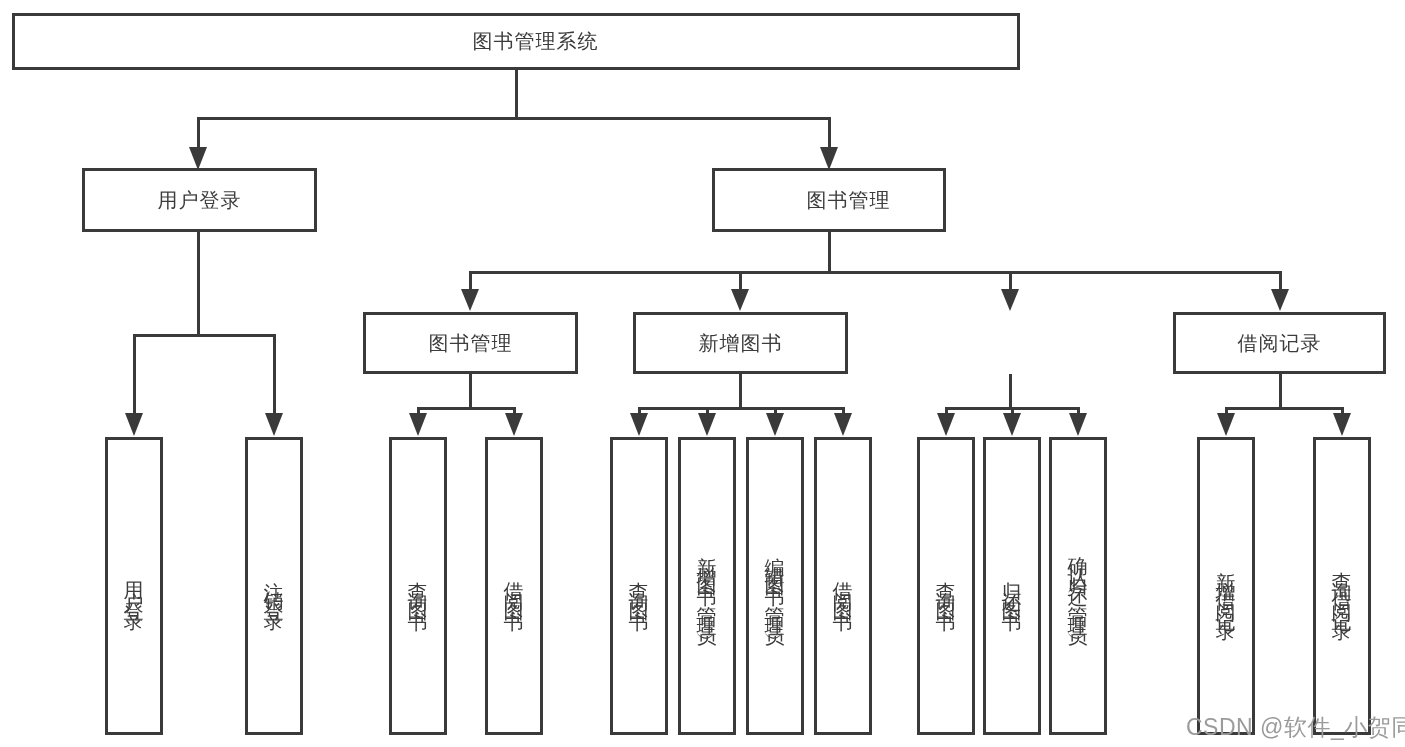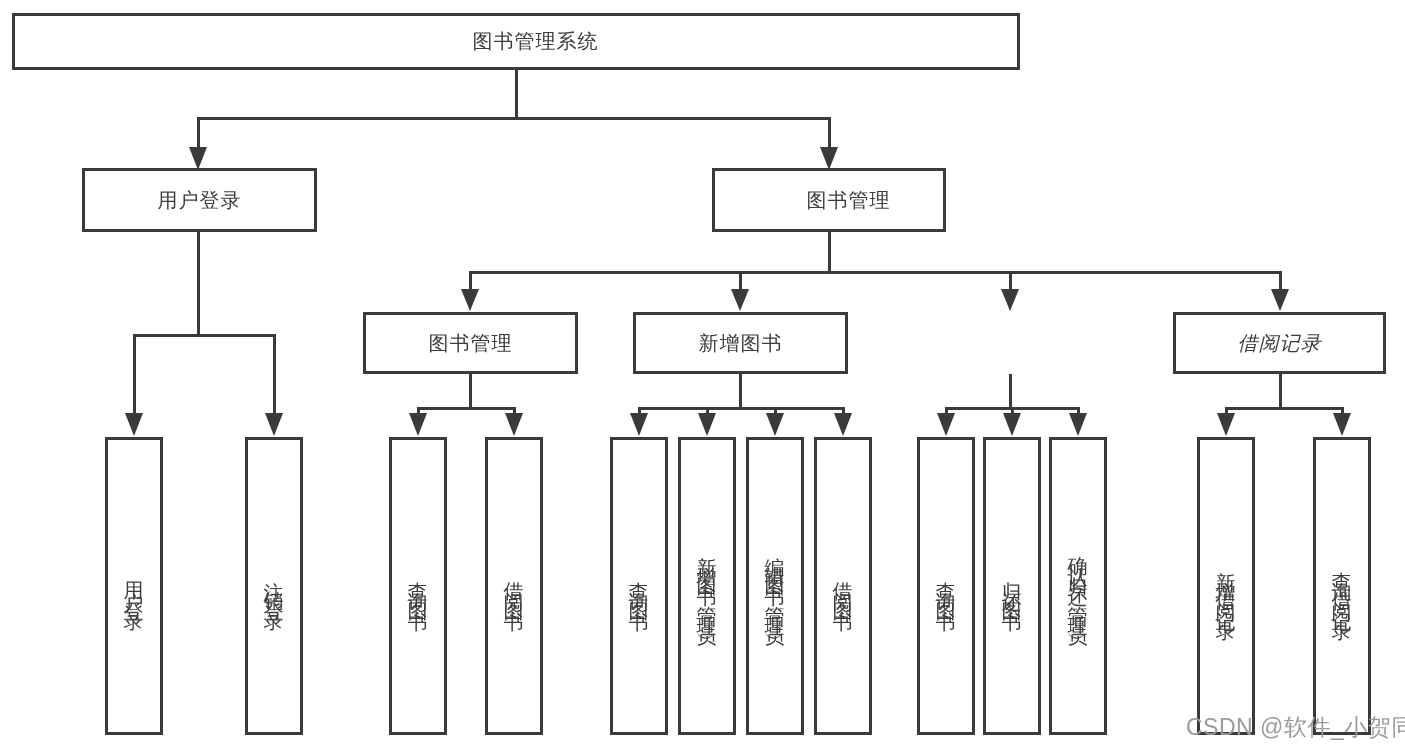--- a/index.html
+++ b/index.html
@@ -41,21 +41,21 @@
     white-space:nowrap;
   }
   
   .n-root{left:12px;top:13px;width:1008px;height:57px;padding-left:39px;}
   .n-l2a{left:82px;top:168px;width:235px;height:64px;}
   .n-l2b{left:712px;top:168px;width:234px;height:64px;padding-left:39px;}
   .n-l3{top:312px;height:62px;width:215px;}
   .n-l3a{left:363px;}
   .n-l3b{left:633px;}
   .n-l3c{left:903px;}
-  .n-l3d{left:1173px;width:213px;font-style:italic;}
+  .n-l3d{left:1173px;width:213px;}
   
   .c-g1a{left:105px;} .c-g1b{left:245px;}
   .c-g2a{left:389px;} .c-g2b{left:485px;}
   .c-g3a{left:610px;} .c-g3b{left:678px;} .c-g3c{left:746px;} .c-g3d{left:814px;}
   .c-g4a{left:917px;} .c-g4b{left:983px;} .c-g4c{left:1049px;}
   .c-g5a{left:1197px;} .c-g5b{left:1313px;}
   .watermark{
     position:absolute;
     left:1186px;top:712px;
     font-size:23px;

